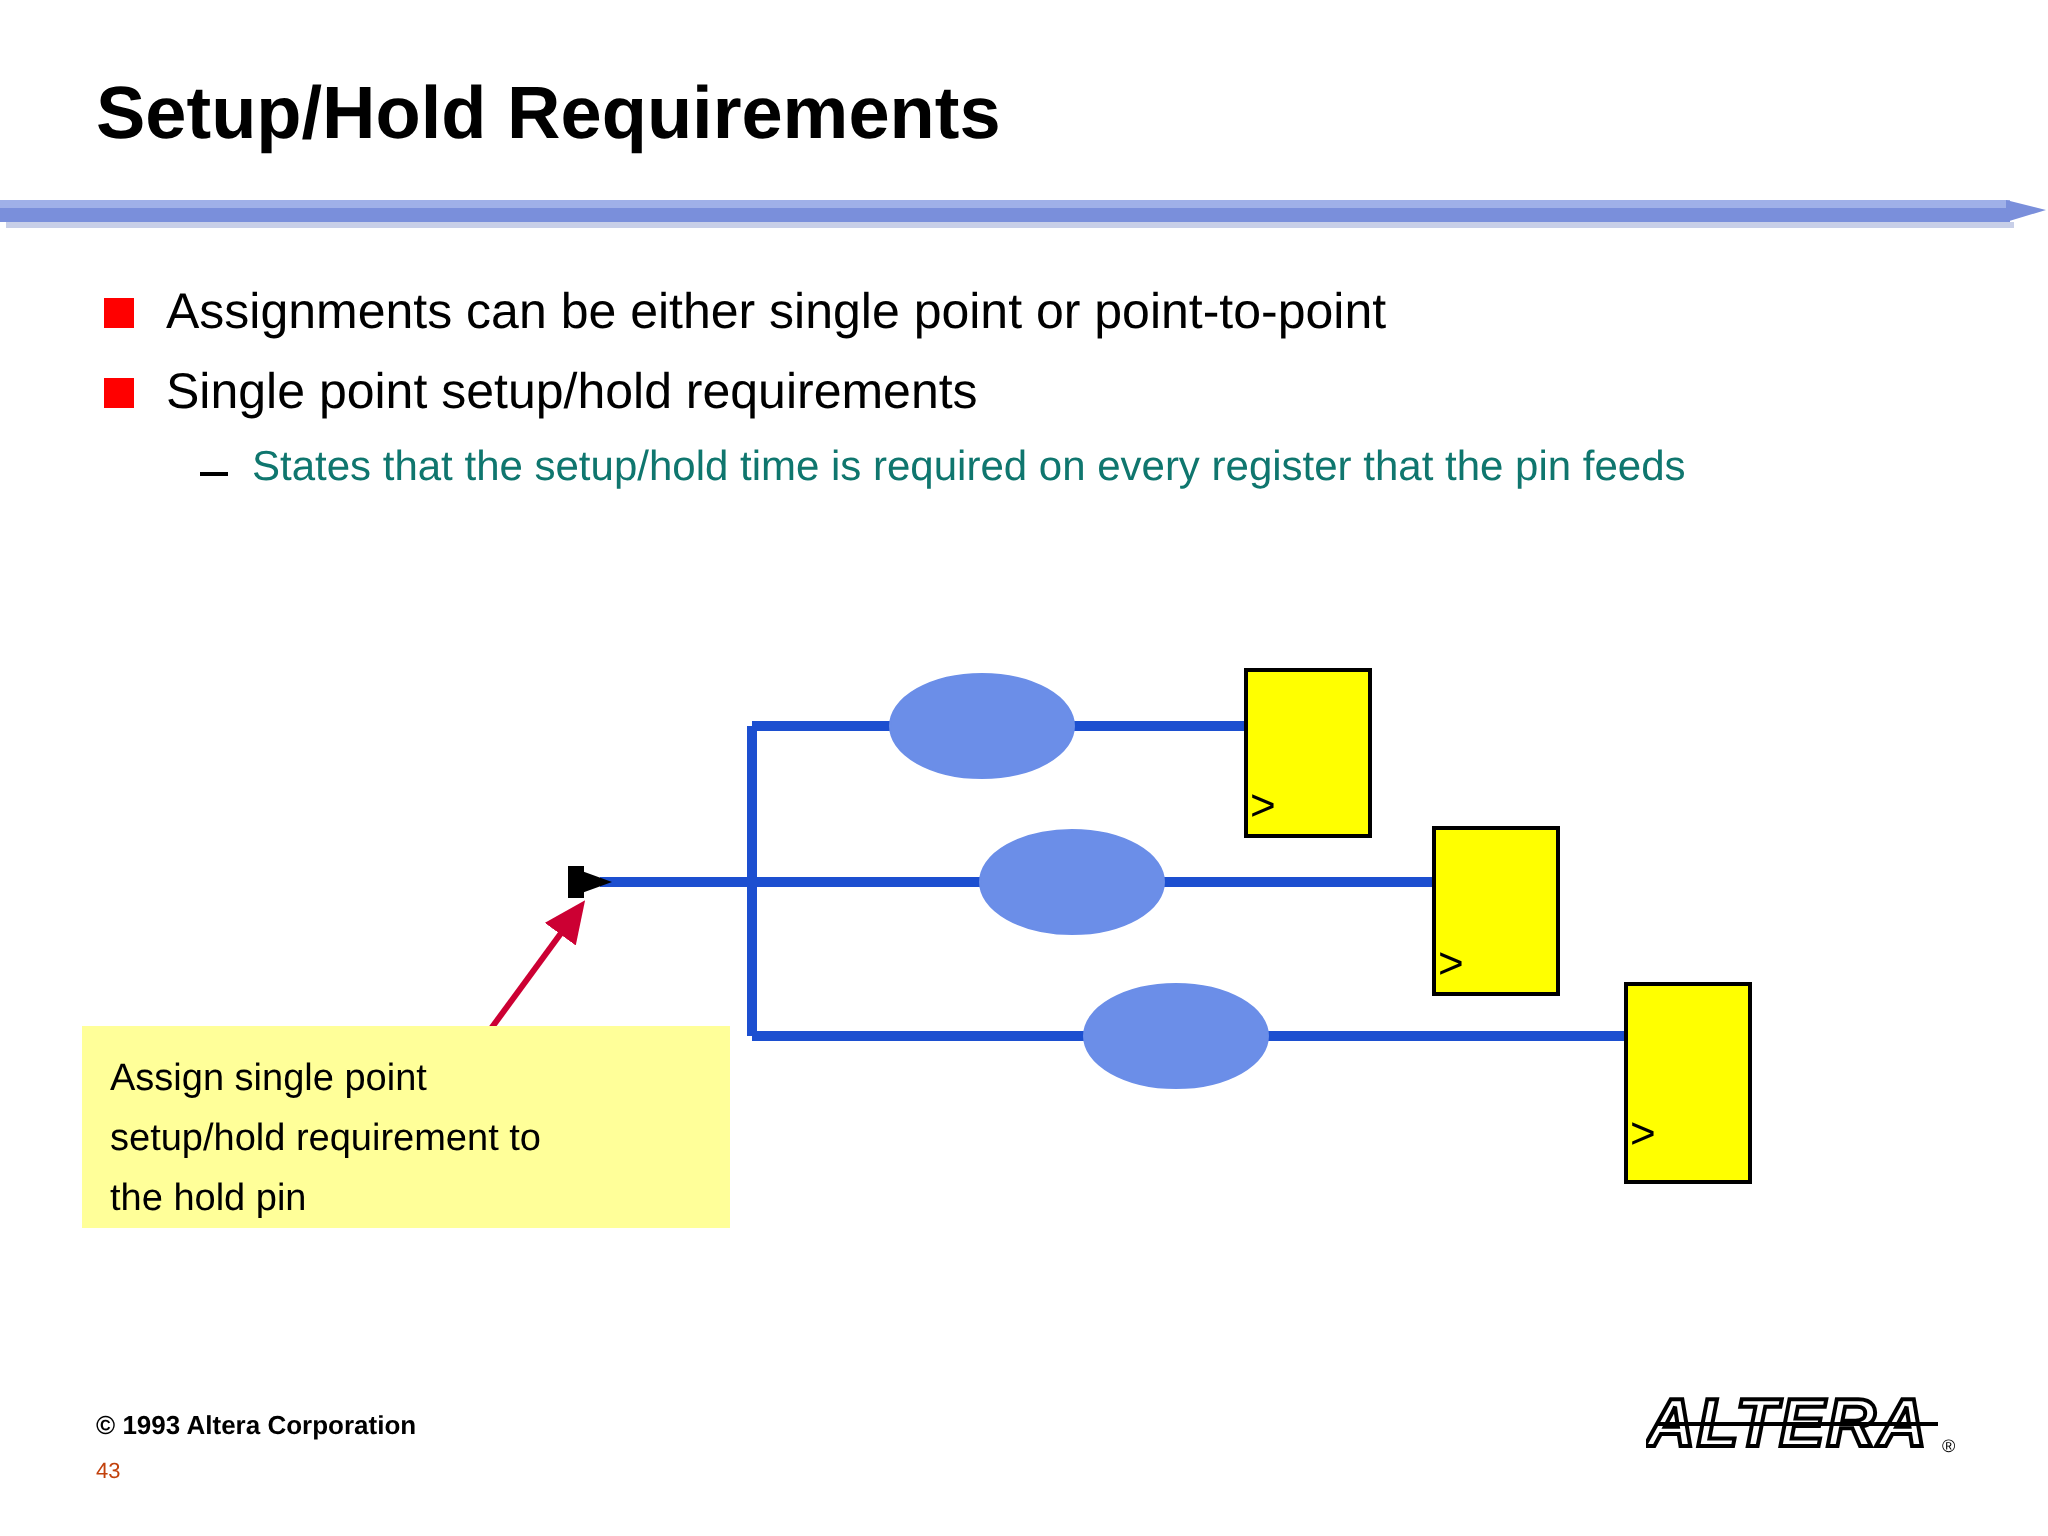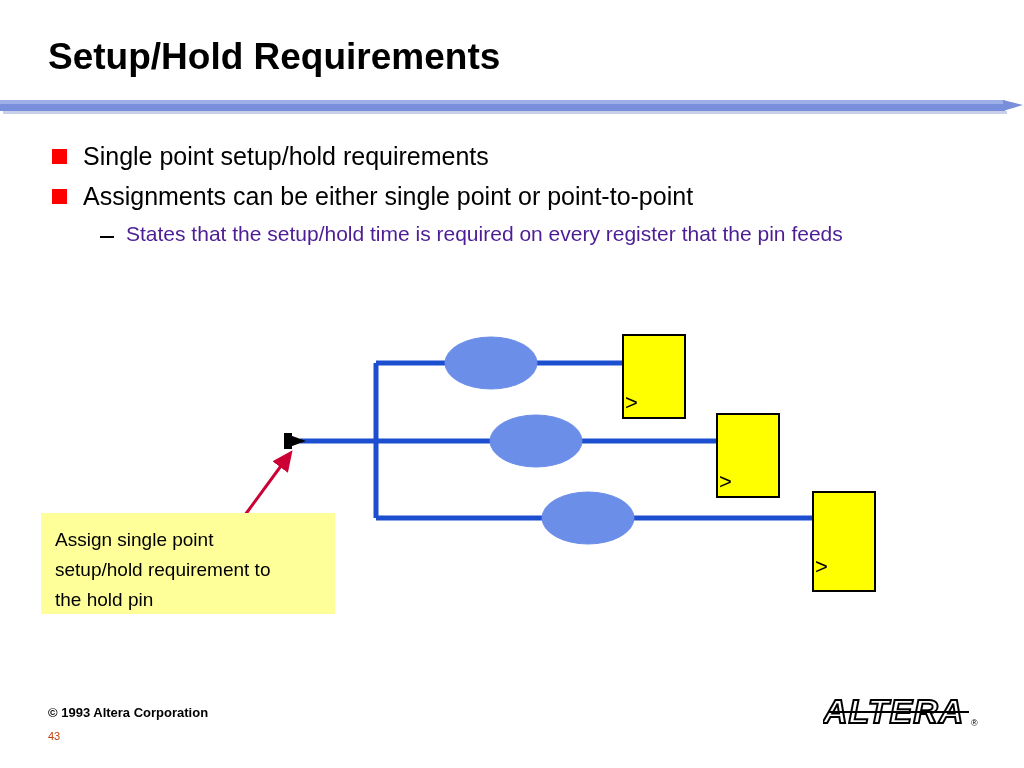--- a/index.html
+++ b/index.html
@@ -103,21 +103,21 @@
   .bullet-dash {
     width: 14px;
     height: 2px;
     background: #000000;
     margin-top: 16px;
     margin-right: 12px;
     flex: 0 0 auto;
   }
   .bullet-l2-text {
     font-size: 21px;
-    color: #4c1d95;
+    color: #0f766e;
     line-height: 28px;
     max-width: 800px;
   }
 
   
   .diagram {
     position: absolute;
     left: 0px;
     top: 300px;
     width: 1024px;
@@ -125,21 +125,21 @@
   }
   .diagram svg {
     display: block;
   }
 
   
   .callout {
     position: absolute;
     left: 41px;
     top: 513px;
-    width: 294px;
+    width: 324px;
     height: 101px;
     background: #ffff99;
     box-sizing: border-box;
     padding: 12px 14px 0 14px;
   }
   .callout-text {
     font-size: 19px;
     color: #000000;
     line-height: 30px;
   }
@@ -177,26 +177,26 @@
   <div class="divider-shadow"></div>
   <div class="divider-bar"></div>
   <div class="divider-bar-light"></div>
   <div class="divider-arrow"></div>
 </div>
 
 <div class="bullets">
 
   <div class="bullet-l1">
     <div class="bullet-square"></div>
-    <div class="bullet-l1-text">Single point setup/hold requirements</div>
+    <div class="bullet-l1-text">Assignments can be either single point or point-to-point</div>
   </div>
 
   <div class="bullet-l1">
     <div class="bullet-square"></div>
-    <div class="bullet-l1-text">Assignments can be either single point or point-to-point</div>
+    <div class="bullet-l1-text">Single point setup/hold requirements</div>
   </div>
 
   <div class="bullet-l2">
     <div class="bullet-dash"></div>
     <div class="bullet-l2-text">States that the setup/hold time is required on every register that the pin feeds</div>
   </div>
 
 </div>
 
 <div class="diagram">

